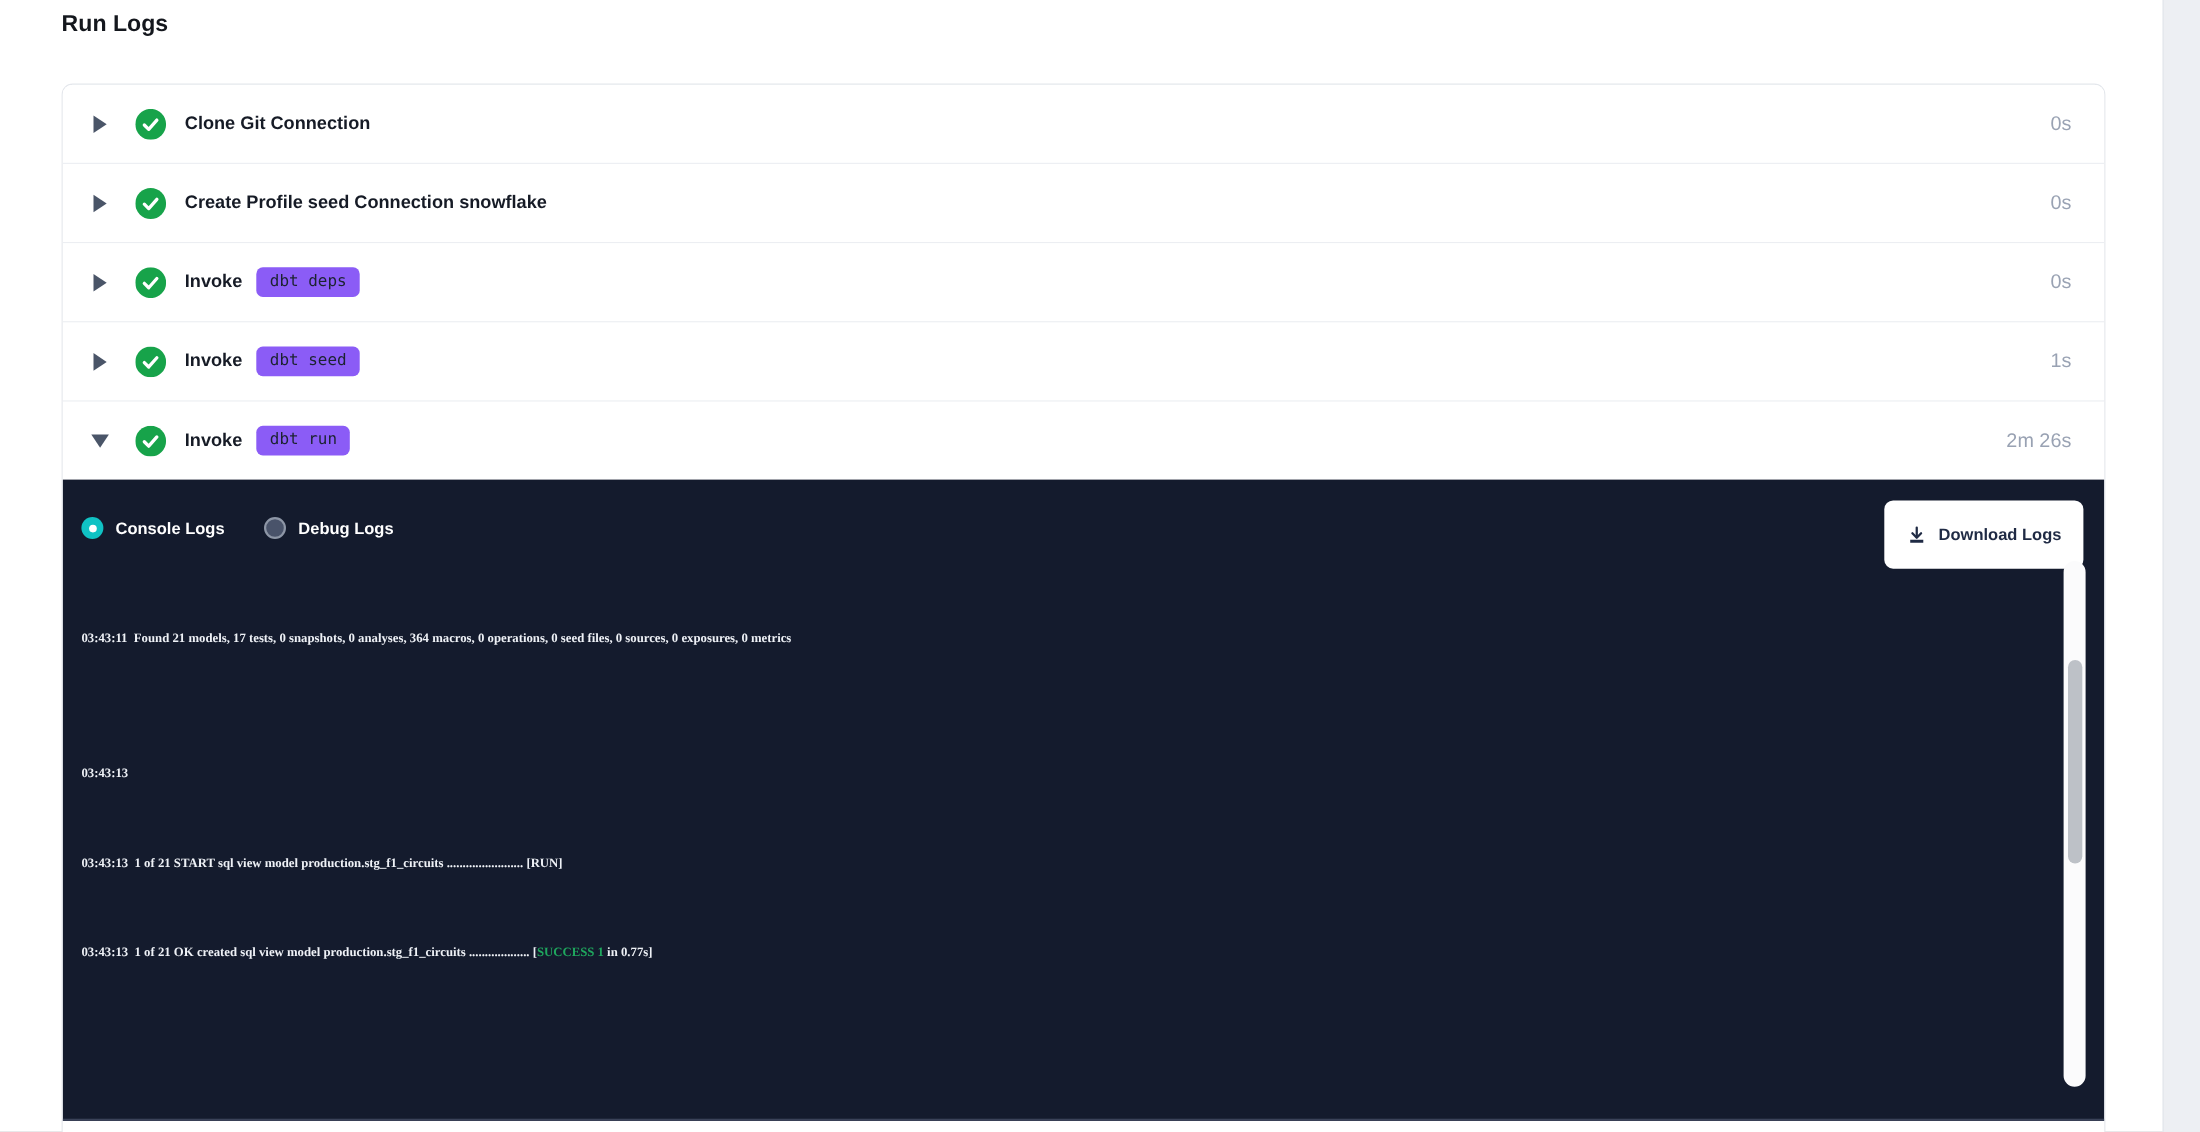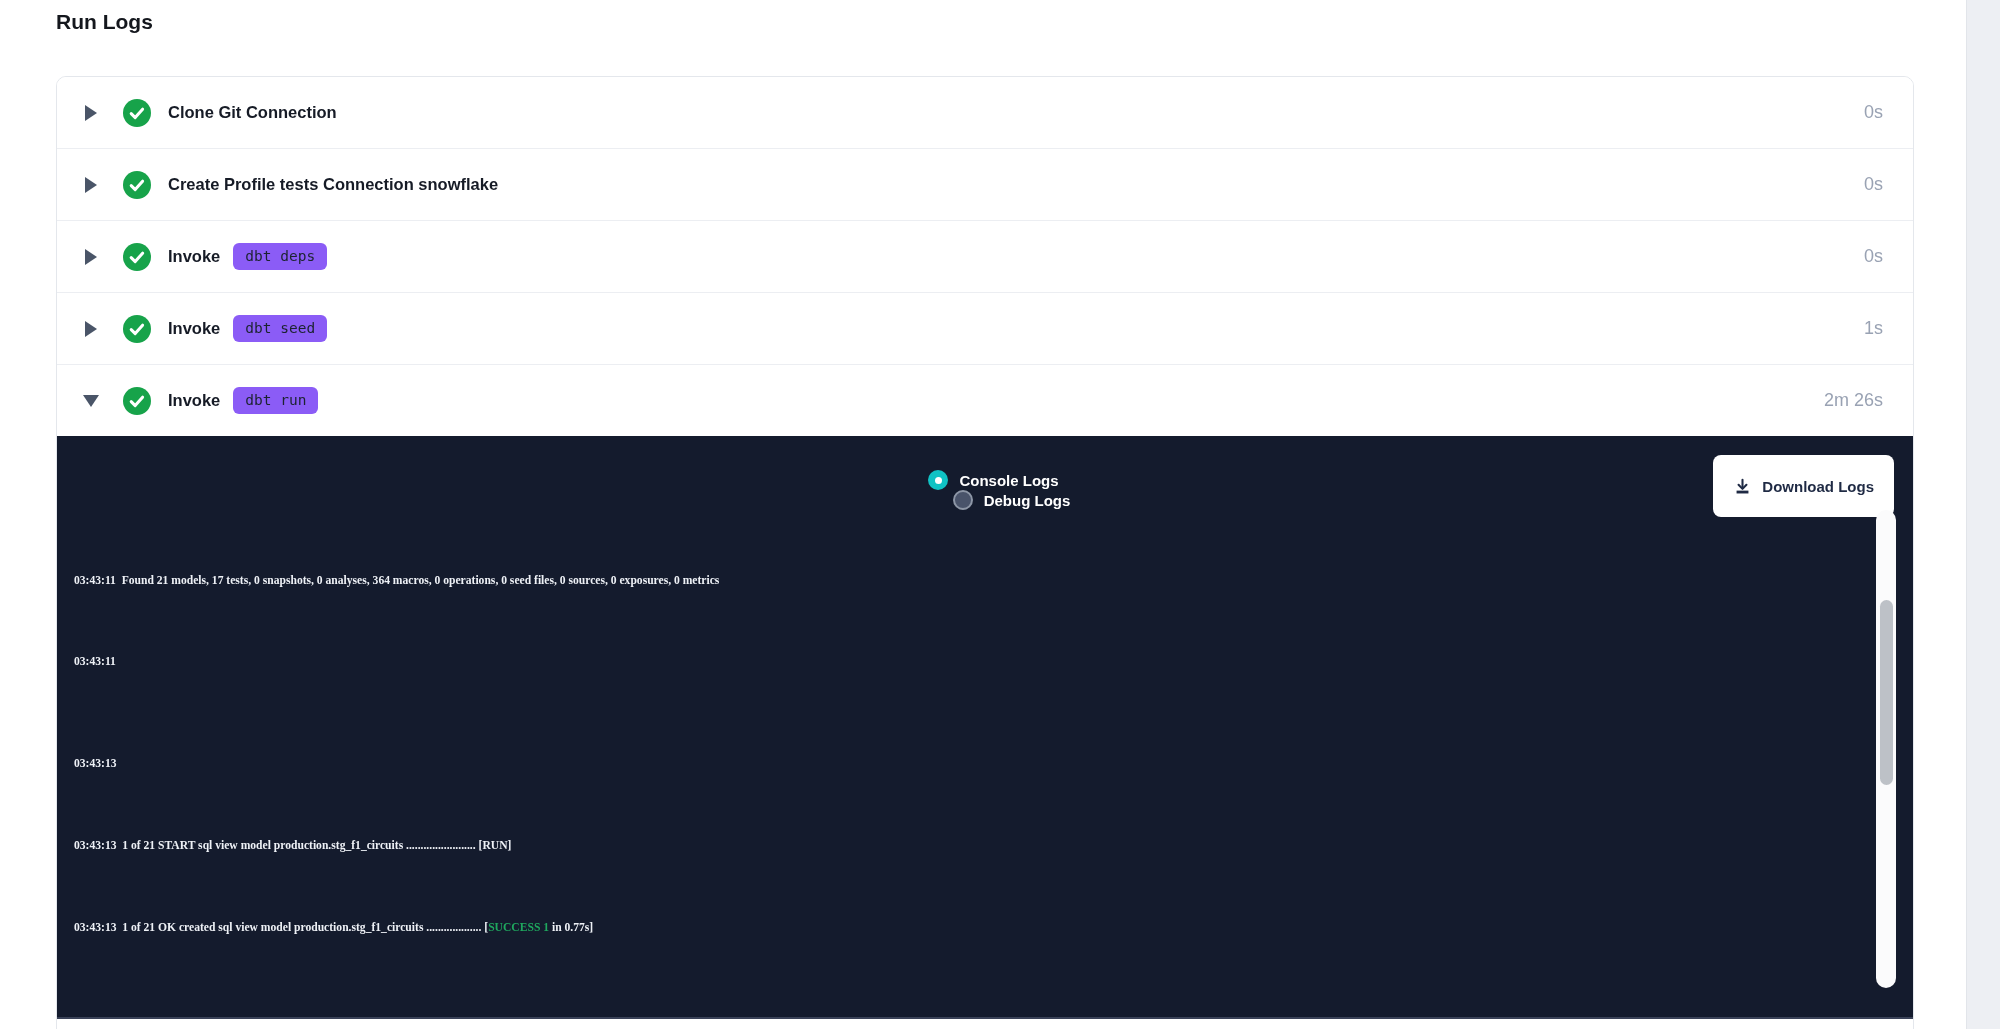--- a/index.html
+++ b/index.html
@@ -37,21 +37,21 @@
     margin-left:13px;background:#8b5cf6;border-radius:6px;padding:5px 12px 6px;
     font-family:"DejaVu Sans Mono",monospace;font-size:14.5px;color:#1c2330;
   }
   .duration{margin-left:auto;font-size:18px;color:#99a2b3;}
   
   .console{
     position:relative;background:#141b2d;height:581px;
     border-bottom:2px solid #3a4258;
   }
   .console-header{
-    display:flex;align-items:center;height:20px;padding:34px 0 0 17px;flex-direction:column;
+    display:flex;align-items:center;height:20px;padding:34px 0 0 17px;
   }
   .radio-opt{display:flex;align-items:center;cursor:pointer;}
   .radio-opt + .radio-opt{margin-left:36px;}
   .radio{width:20px;height:20px;border-radius:50%;position:relative;flex:0 0 auto;}
   .radio.selected{background:#10c2c4;}
   .radio.selected::after{
     content:"";position:absolute;left:6.5px;top:6.5px;width:7px;height:7px;
     border-radius:50%;background:#ffffff;
   }
   .radio.unselected{background:#49536a;border:2.5px solid #8d96a6;box-sizing:border-box;}
@@ -109,21 +109,21 @@
   <div class="step-row">
     <span class="caret-box">
           <span class="caret caret-right"></span>
         </span>
     <span class="check">
       <svg viewBox="0 0 28 28" width="28" height="28">
         <circle cx="14" cy="14" r="14" fill="#17a34a"></circle>
         <path d="M8.2 14.6l4 4 7.4-8.4" fill="none" stroke="#ffffff" stroke-width="3" stroke-linecap="round" stroke-linejoin="round"></path>
       </svg>
     </span>
-    <span class="step-label">Create Profile tests Connection snowflake</span>
+    <span class="step-label">Create Profile seed Connection snowflake</span>
 
     <span class="duration">0s</span>
   </div>
 
   <div class="step-row">
     <span class="caret-box">
           <span class="caret caret-right"></span>
         </span>
     <span class="check">
       <svg viewBox="0 0 28 28" width="28" height="28">
@@ -187,21 +187,20 @@
           <path d="M4.5 17.2h15v3.6h-15z" fill="#1f2a44"></path>
         </svg>
       </span>
       <span>Download Logs</span>
     </button>
 
     <div class="log-area">
       <div id="log-lines">
   <div class="log-line"><span class="log-text">03:43:11  Found 21 models, 17 tests, 0 snapshots, 0 analyses, 364 macros, 0 operations, 0 seed files, 0 sources, 0 exposures, 0 metrics</span></div>
 
-  <div class="log-line"><span class="log-text">03:43:11  </span></div>
 
 
   <div class="log-line"><span class="log-text">03:43:13  </span></div>
 
   <div class="log-line"><span class="log-text">03:43:13  1 of 21 START sql view model production.stg_f1_circuits ........................ [</span><span class="log-post">RUN]</span></div>
 
   <div class="log-line"><span class="log-text">03:43:13  1 of 21 OK created sql view model production.stg_f1_circuits ................... [</span><span class="log-green">SUCCESS 1</span><span class="log-post"> in 0.77s]</span></div>
 
   
 

